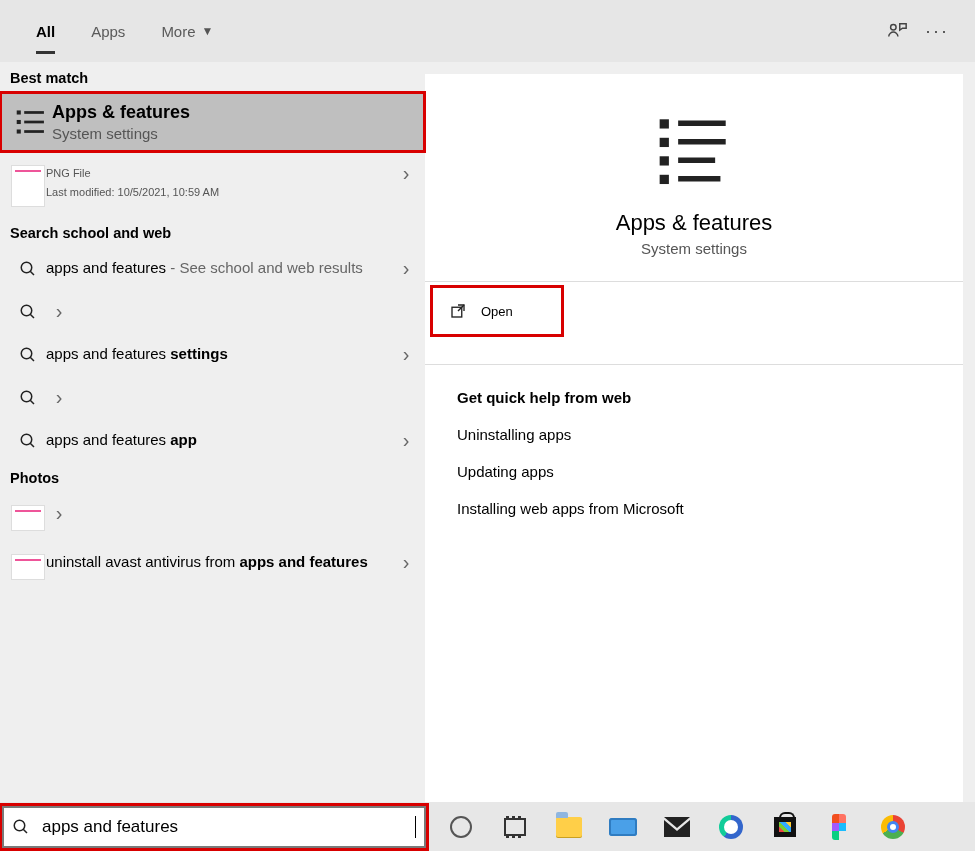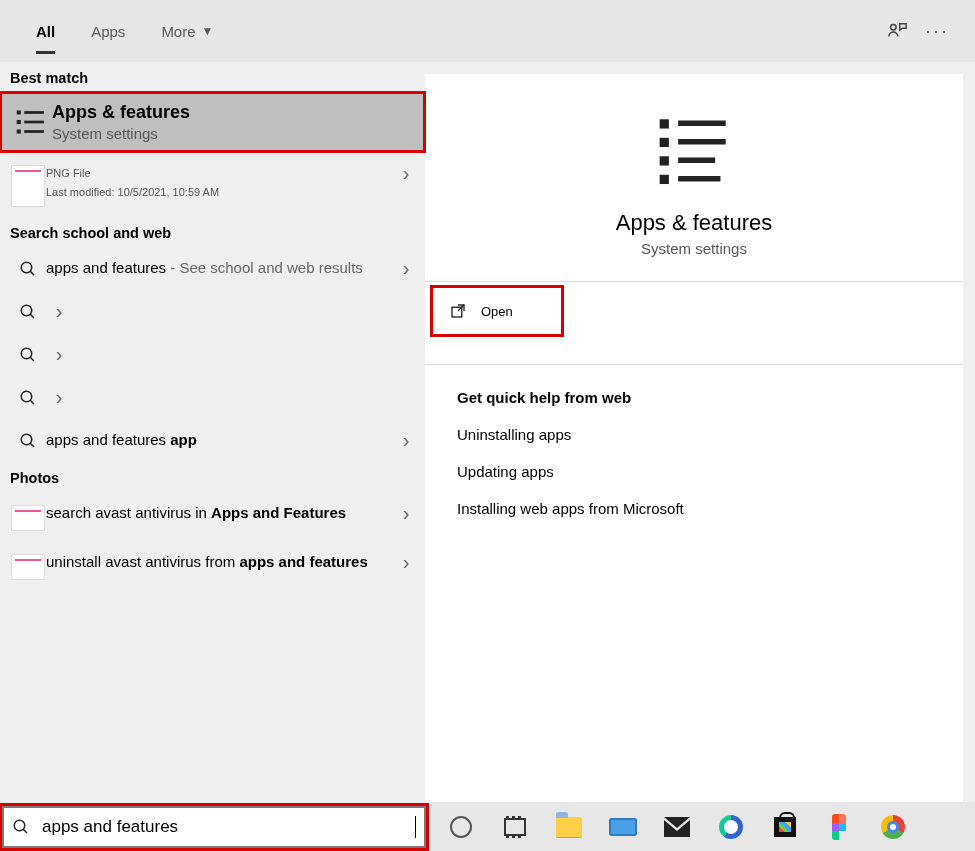--- a/index.html
+++ b/index.html
@@ -260,20 +260,23 @@
       <div class="chev">›</div>
     </div>
 
     <div class="row row-compact">
       <div class="ricon">
         <svg class="search-svg" viewBox="0 0 24 24" fill="none" stroke="#222" stroke-width="2">
             <circle cx="10" cy="10" r="7"></circle>
             <line x1="20" y1="20" x2="15" y2="15"></line>
           </svg>
       </div>
+      <div class="rtext">
+        <span>apps and features </span><span class="bold">settings</span>
+      </div>
       <div class="chev">›</div>
     </div>
 
     <div class="row row-compact">
       <div class="ricon">
         <svg class="search-svg" viewBox="0 0 24 24" fill="none" stroke="#222" stroke-width="2">
             <circle cx="10" cy="10" r="7"></circle>
             <line x1="20" y1="20" x2="15" y2="15"></line>
           </svg>
       </div>
@@ -292,23 +295,20 @@
       </div>
       <div class="chev">›</div>
     </div>
 
     <div class="section-label">Photos</div>
 
     <div class="row">
       <div class="ricon">
           <div class="thumb small"></div>
         </div>
-      <div class="rtext">
-        <span>search avast antivirus in </span><span class="bold">Apps and Features</span>
-      </div>
       <div class="chev">›</div>
     </div>
 
     <div class="row">
       <div class="ricon">
           <div class="thumb small"></div>
         </div>
       <div class="rtext">
         <span>uninstall avast antivirus from </span><span class="bold">apps and features</span>
       </div>

